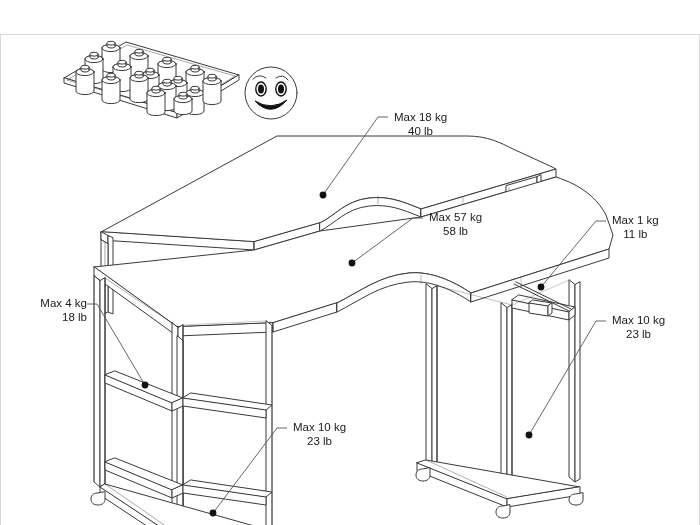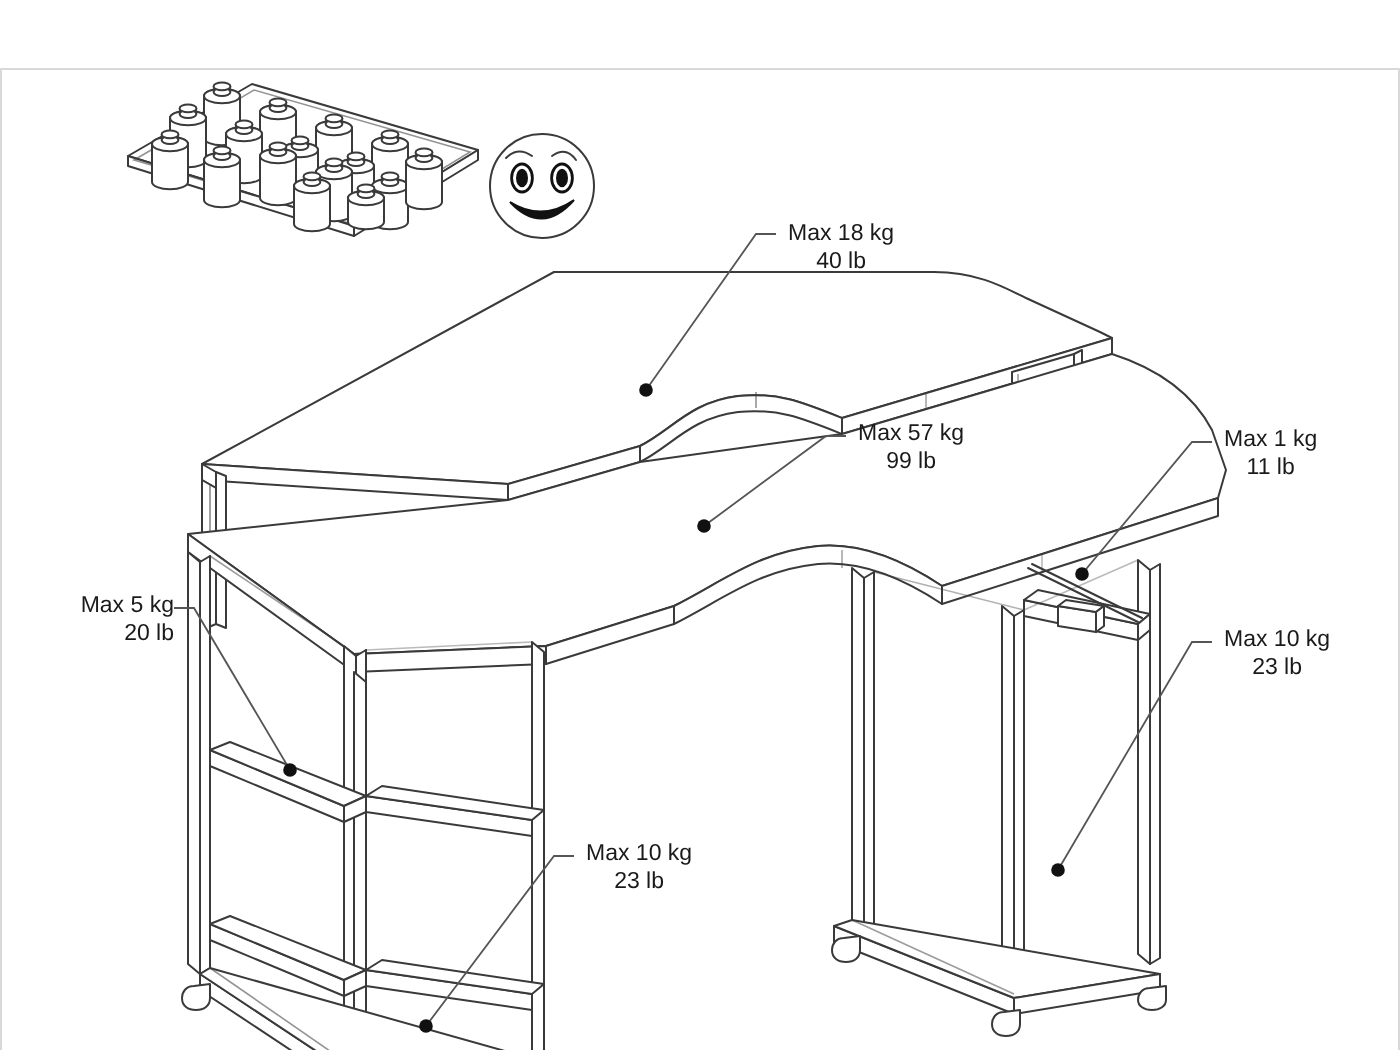--- a/index.html
+++ b/index.html
@@ -373,36 +373,36 @@
     </g>
   </svg>
 
   <div class="lbl ta-l" style="left:393px;top:76px;">
     <span>Max 18 kg</span>
     <span class="l2 ta-c">40 lb</span>
   </div>
 
   <div class="lbl ta-l" style="left:428px;top:176px;">
     <span>Max 57 kg</span>
-    <span class="l2 ta-c">99 lb</span>
+    <span class="l2 ta-c">58 lb</span>
   </div>
 
   <div class="lbl ta-l" style="left:611px;top:179px;">
     <span>Max 1 kg</span>
     <span class="l2 ta-c">11 lb</span>
   </div>
 
   <div class="lbl ta-l" style="left:611px;top:279px;">
     <span>Max 10 kg</span>
     <span class="l2 ta-c">23 lb</span>
   </div>
 
   <div class="lbl ta-r" style="left:22px;top:262px;width:64px;">
-    <span>Max 5 kg</span>
-    <span class="l2 ta-r">20 lb</span>
+    <span>Max 4 kg</span>
+    <span class="l2 ta-r">18 lb</span>
   </div>
 
   <div class="lbl ta-l" style="left:292px;top:386px;">
     <span>Max 10 kg</span>
     <span class="l2 ta-c">23 lb</span>
   </div>
 
 </div>
 
 </body></html>

